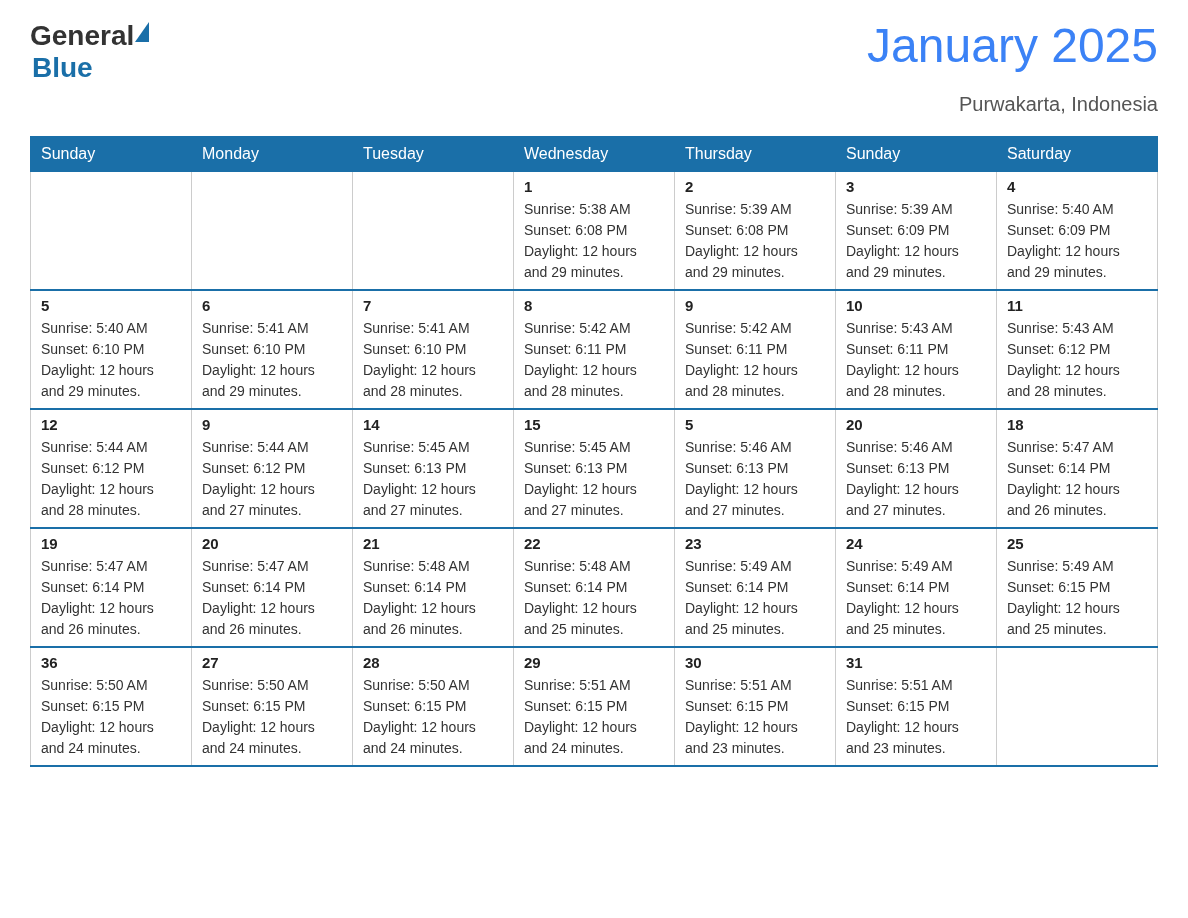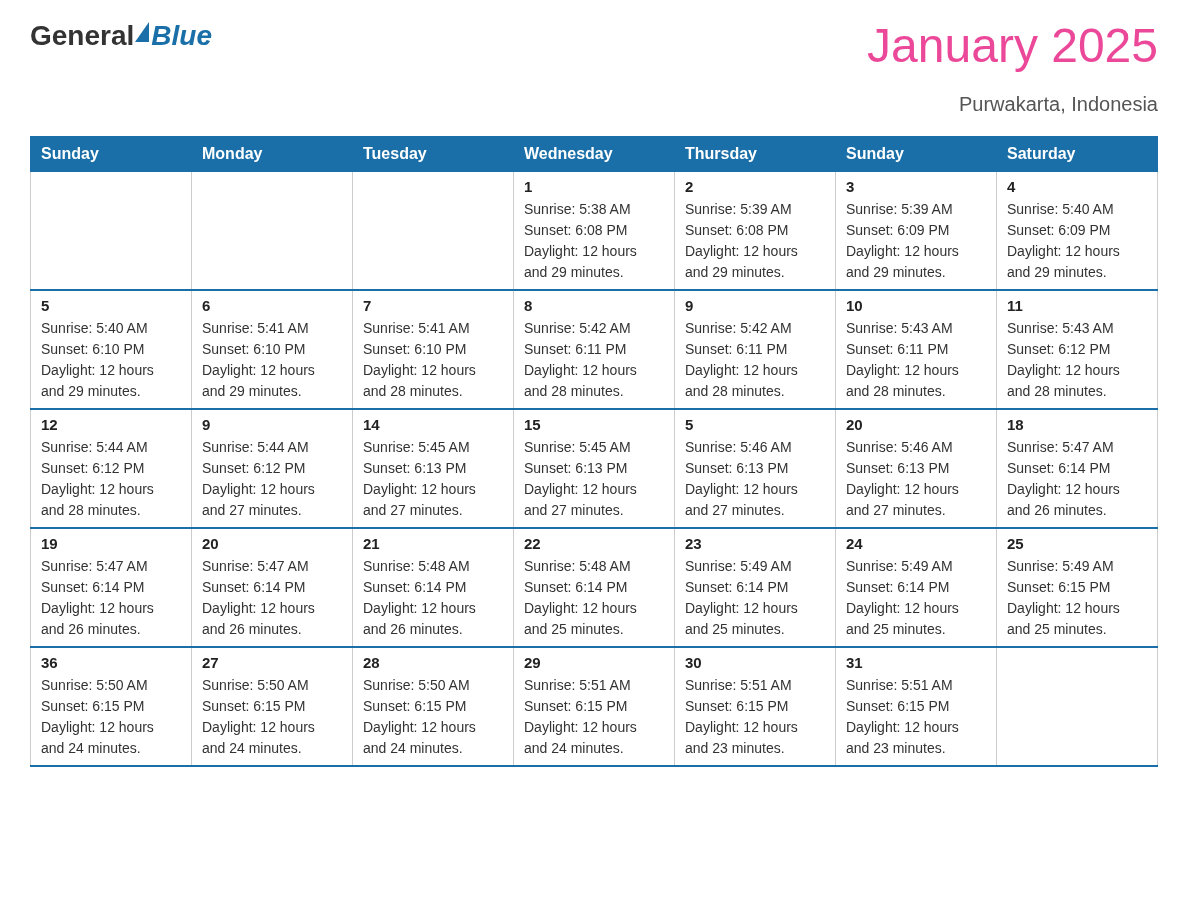--- a/index.html
+++ b/index.html
@@ -11,52 +11,52 @@
       padding: 20px 30px;
     }
     .header {
       display: flex;
       justify-content: space-between;
       align-items: flex-start;
       margin-bottom: 20px;
     }
     .logo-wrapper {
       display: flex;
-      flex-direction: row;
+      flex-direction: column;
     }
     .logo-row1 {
       display: flex;
       align-items: center;
     }
     .logo-row2 {
       margin-left: 2px;
     }
     .title-block {
       text-align: right;
     }
     .month-title {
       font-size: 48px;
       font-weight: normal;
-      color: #ec4899;
+      color: #3b82f6;
       line-height: 1.1;
     }
     .location-title {
       font-size: 20px;
       color: #555;
       margin-top: 20px;
     }
     .calendar {
       width: 100%;
       border-collapse: collapse;
     }
     .calendar thead tr th {
       background-color: #1a6fa8;
       color: #fff;
       font-size: 16px;
-      font-weight: bold;
+      font-weight: normal;
       padding: 8px 10px;
       text-align: left;
       border: 1px solid #1a6fa8;
     }
     .calendar tbody tr td {
       vertical-align: top;
       border: 1px solid #ccc;
       padding: 6px 10px;
       width: calc(100% / 7);
       min-height: 100px;
@@ -97,21 +97,21 @@
 </head>
 <body>
 
 <div class="header">
   <div class="logo-wrapper">
     <div class="logo-row1">
       <span style="font-size:28px;font-weight:bold;color:#333;">General</span>
       <span class="triangle-shape"></span>
     </div>
     <div class="logo-row2">
-      <span style="font-size:28px;font-weight:bold;color:#1a6fa8;font-style:italic;">Blue</span>
+      <span style="font-size:28px;font-weight:bold;color:#1a6fa8;">Blue</span>
     </div>
   </div>
   <div class="title-block">
     <div class="month-title">January 2025</div>
     <div class="location-title">Purwakarta, Indonesia</div>
   </div>
 </div>
 
 <table class="calendar">
   <thead>

